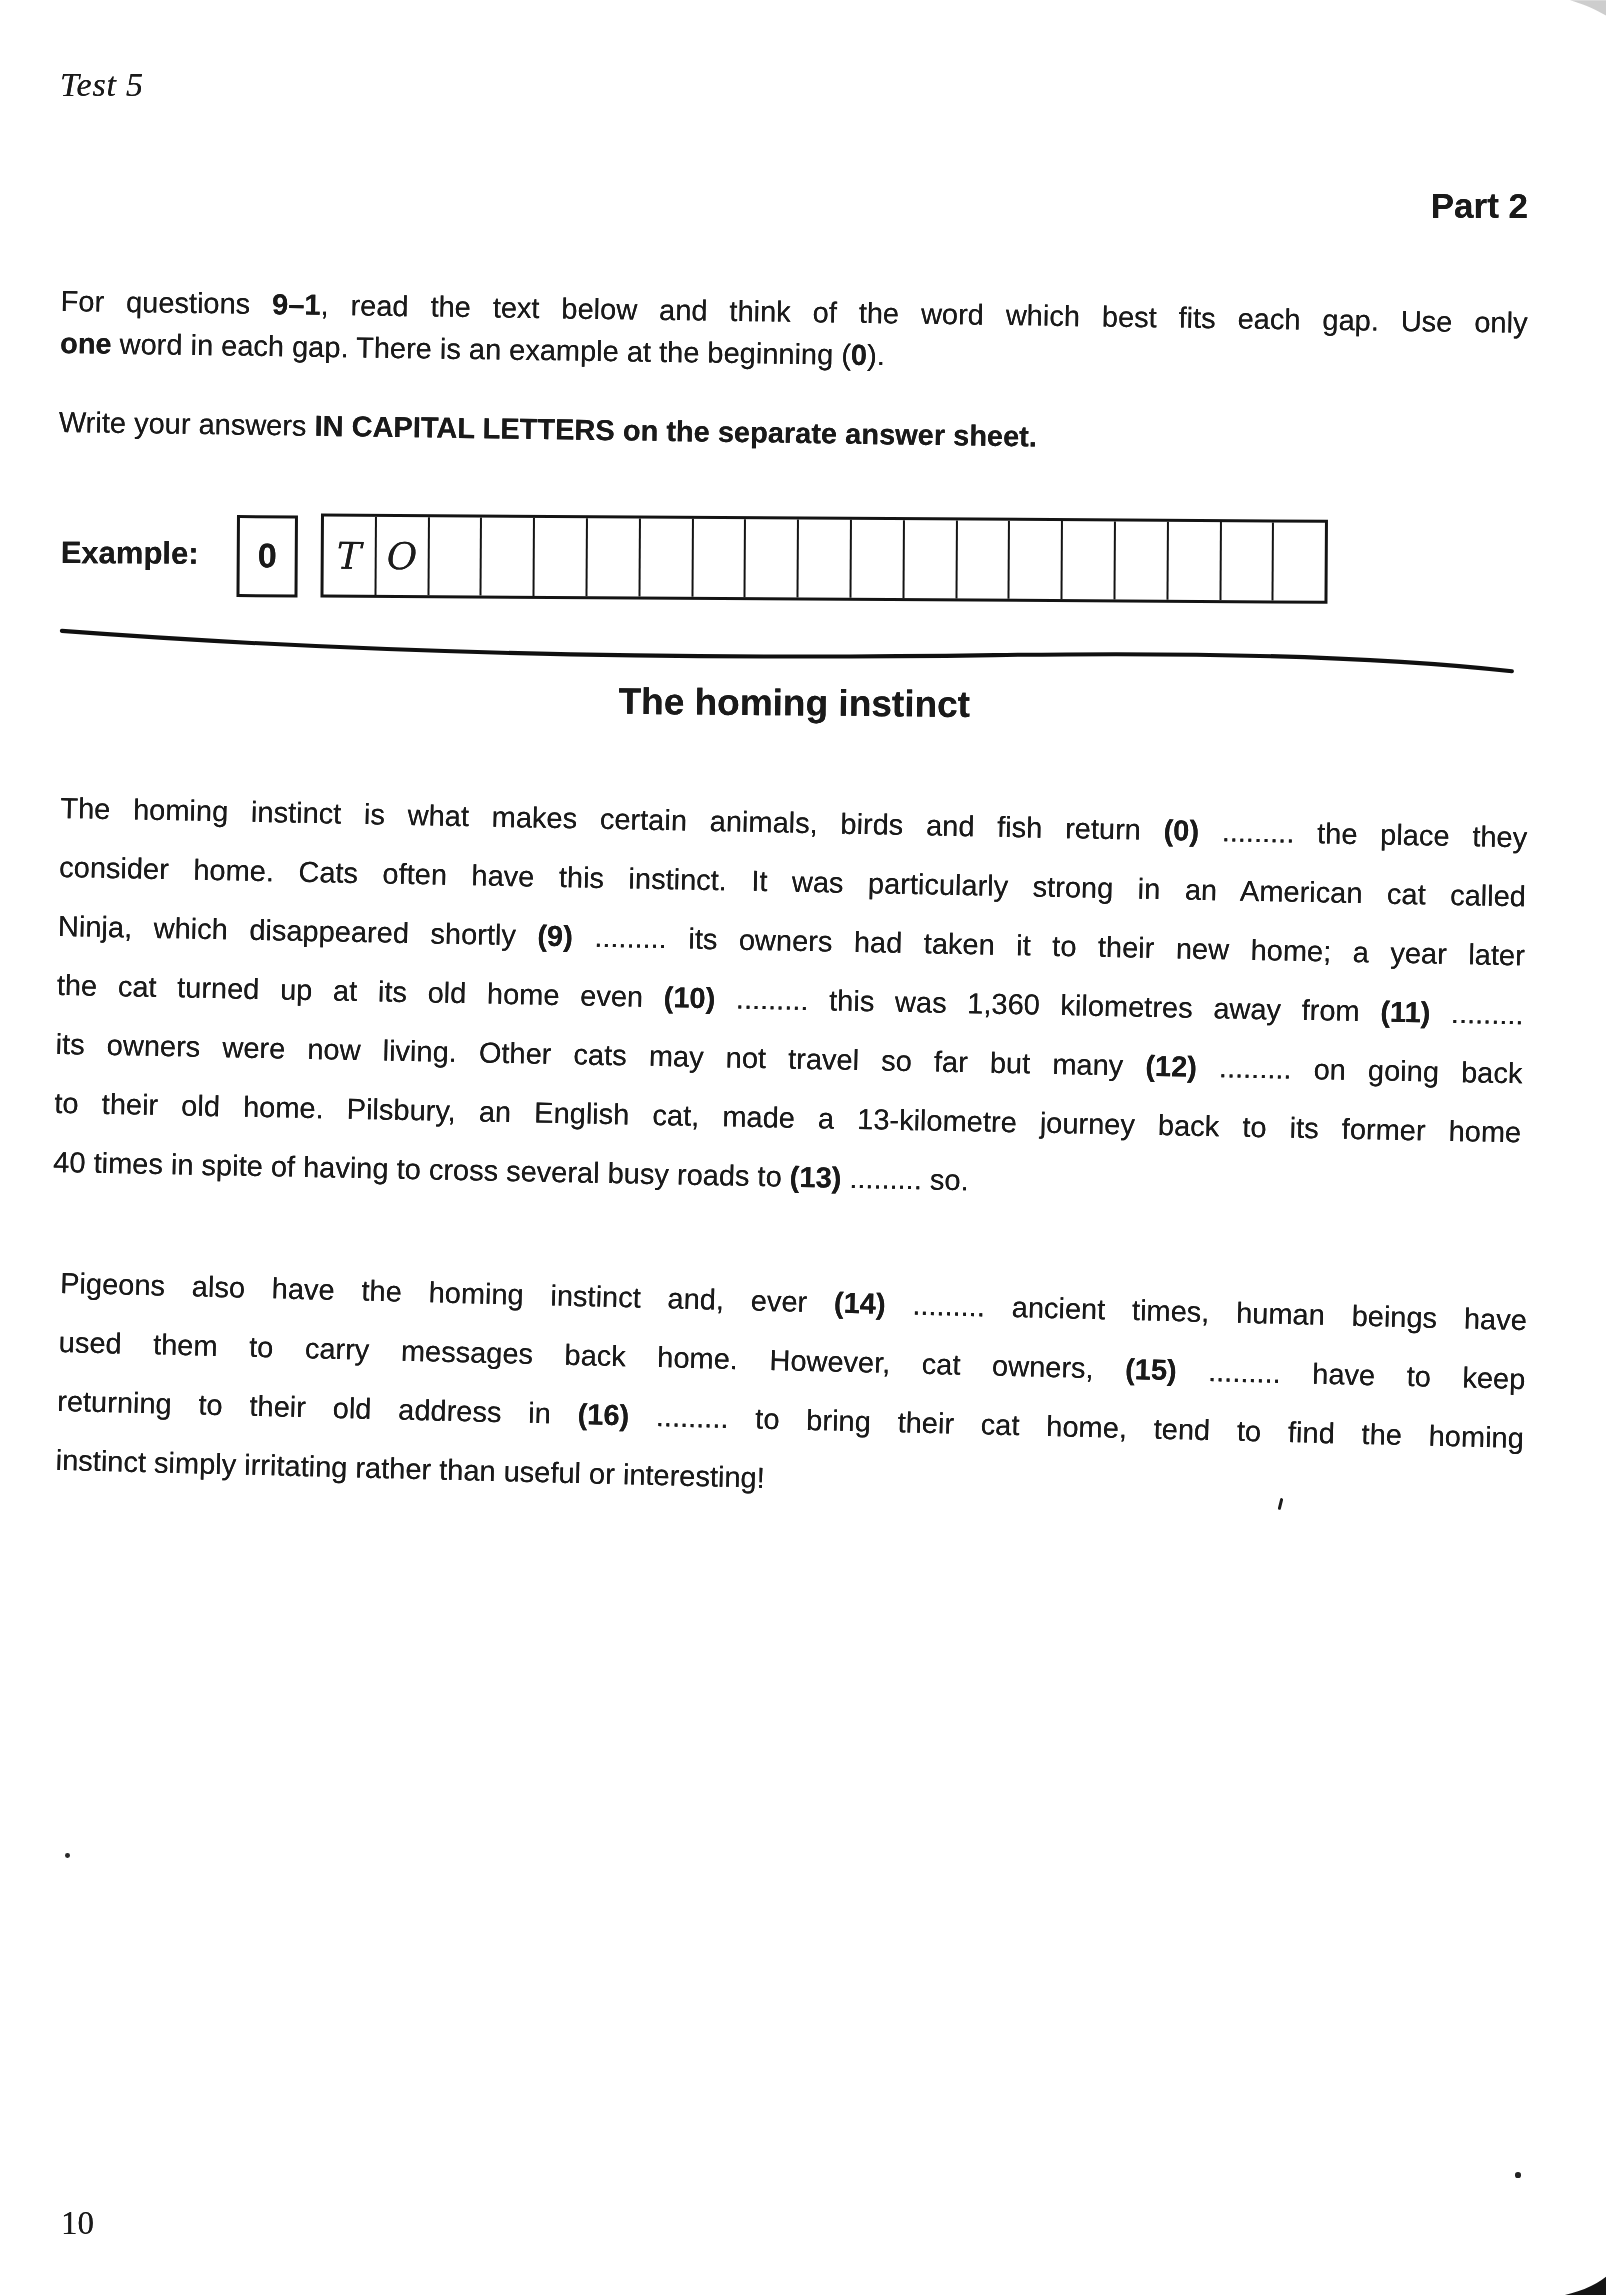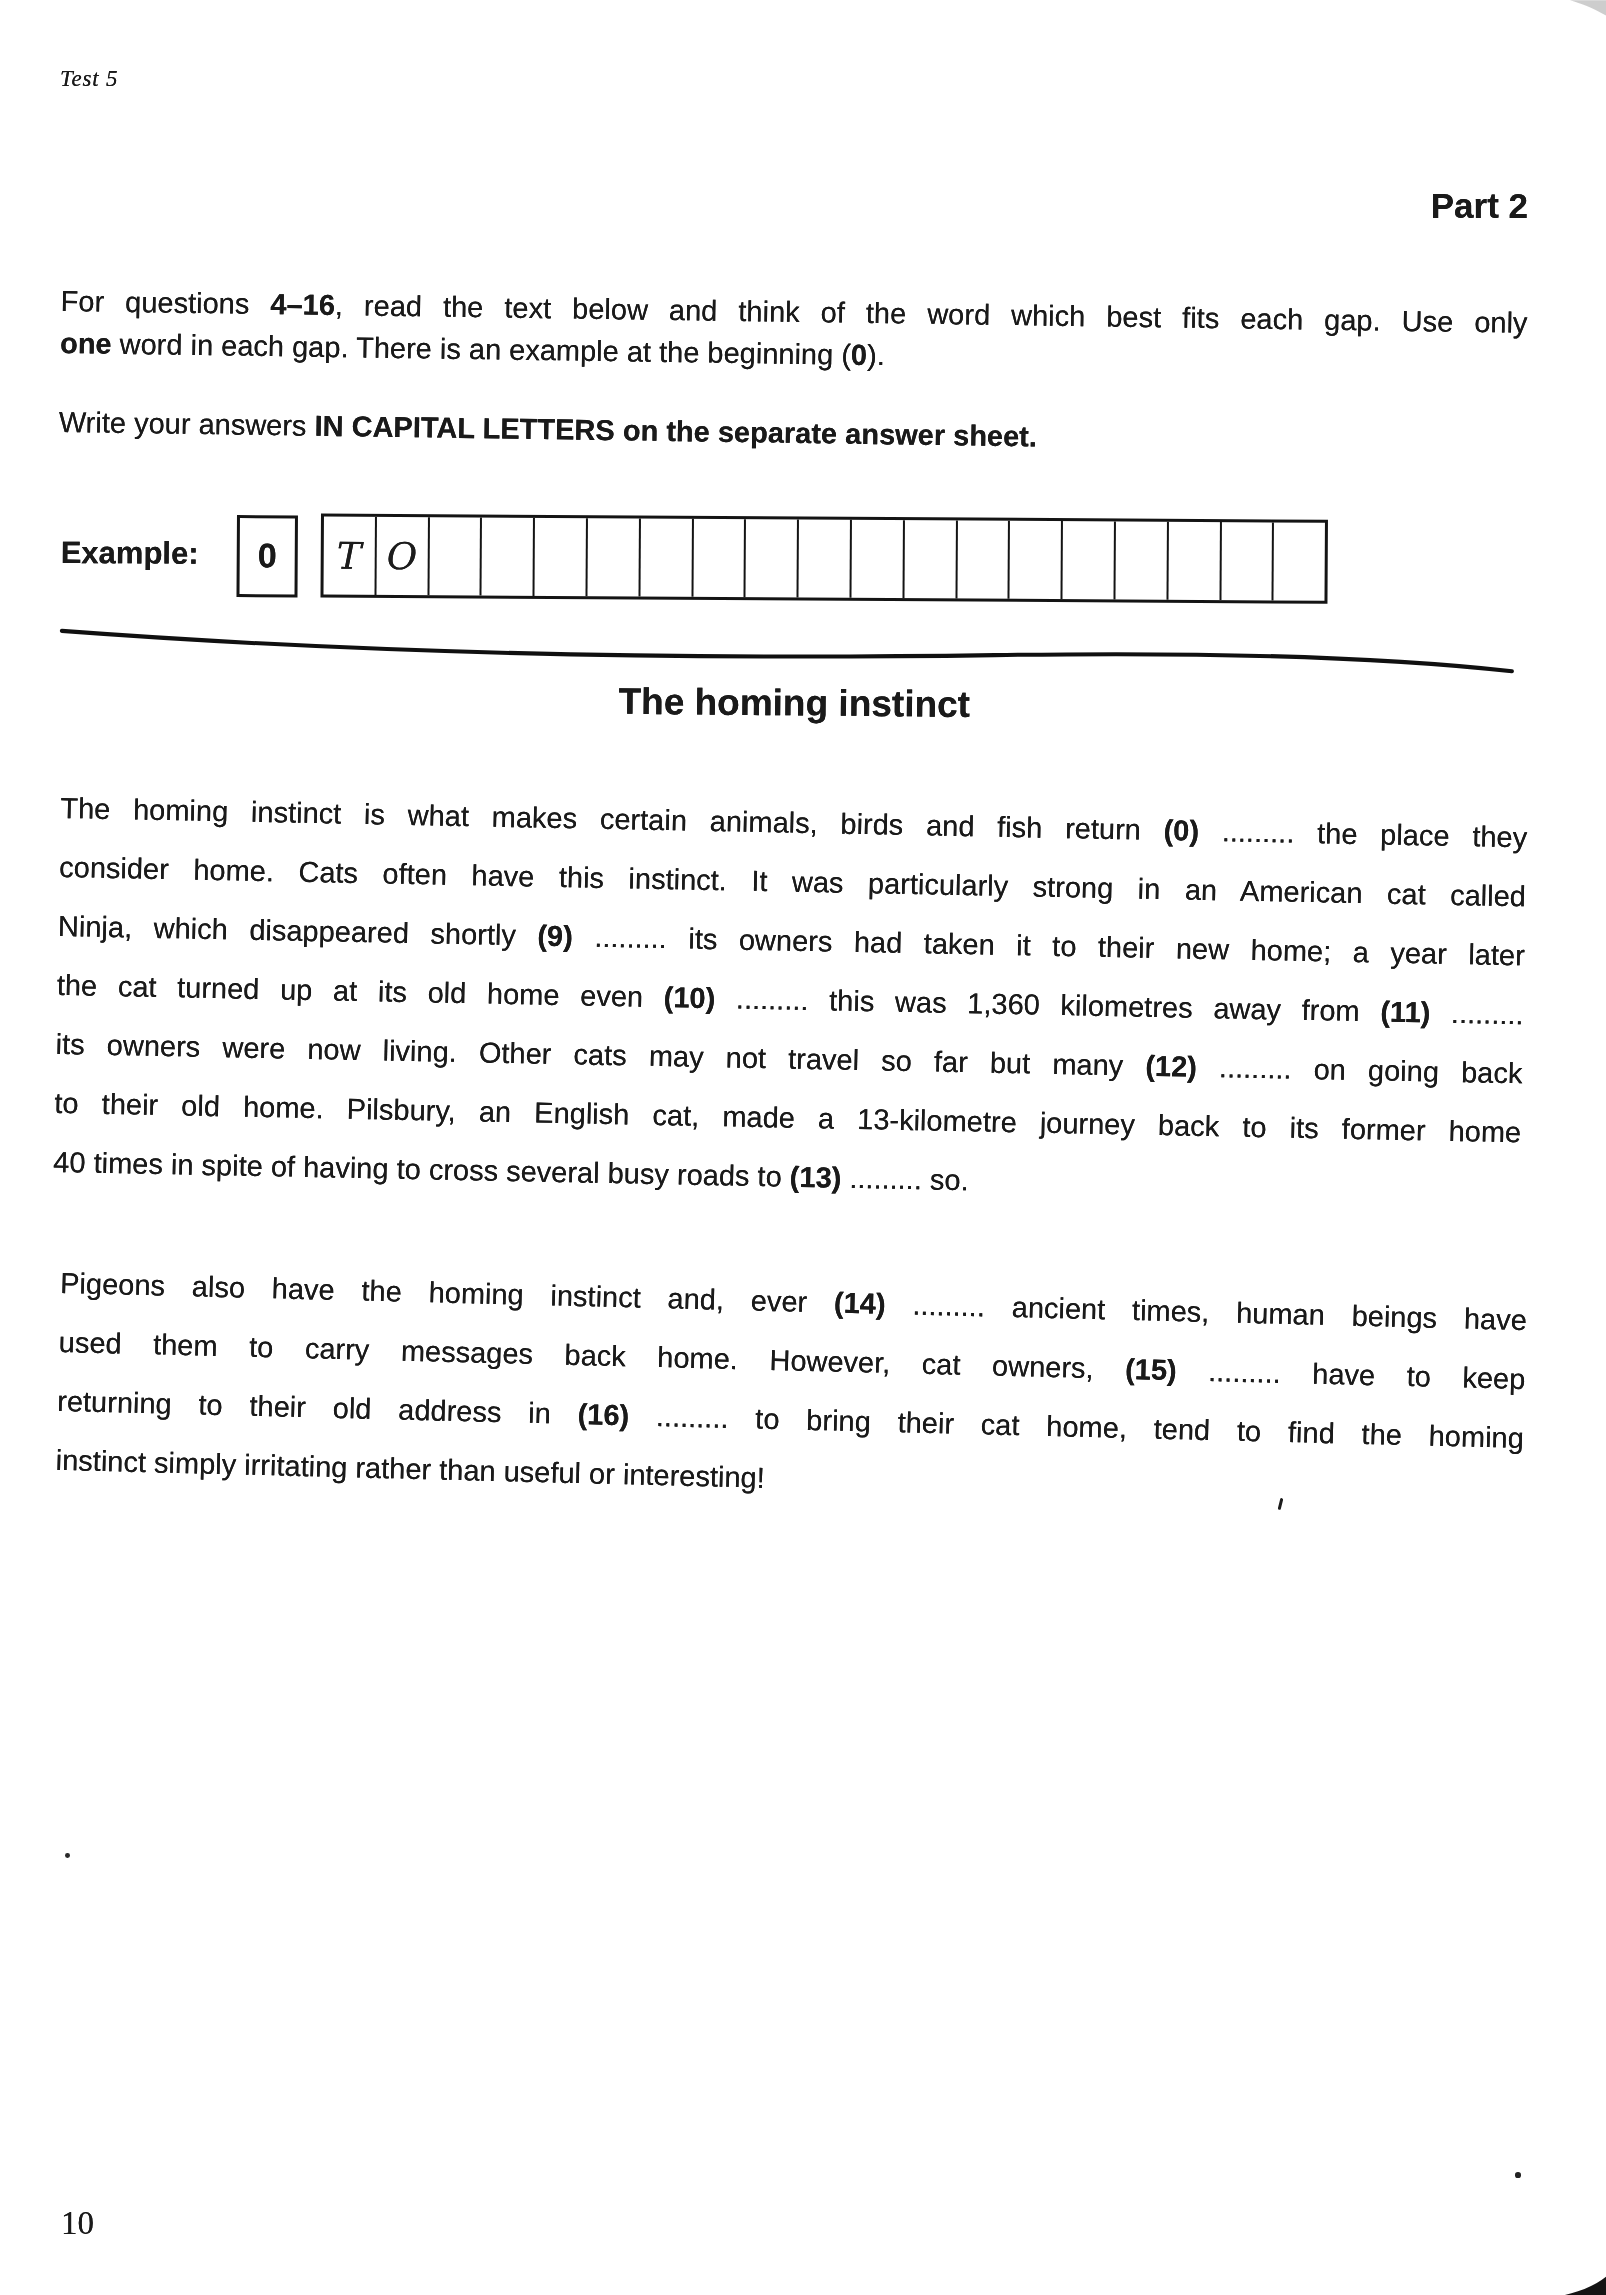--- a/index.html
+++ b/index.html
@@ -7,21 +7,21 @@
     position:relative; width:1607px; height:2295px; background:#ffffff;
     font-family:"Liberation Sans", sans-serif; color:#1a1a1a; overflow:hidden;
     text-shadow:0 0 0.4px currentColor;
   }
   .abs { position:absolute; }
   .b { font-weight:bold; }
 
   .test-header {
     left:60px; top:66px;
     font-family:"Liberation Serif", serif; font-style:italic;
-    font-size:23px; letter-spacing:0.8px;
+    font-size:34px; letter-spacing:0.8px;
   }
 
   .part-title {
     left:61px; top:186px; width:1467px; text-align:right;
     font-weight:bold; font-size:35px;
   }
 
   .instructions {
     left:61px; top:280px; width:1467px;
     font-size:29px; line-height:42px;
@@ -83,21 +83,21 @@
 </head>
 <body>
 
 <div class="page">
 
   <div class="abs test-header">Test 5</div>
 
   <div class="abs part-title">Part 2</div>
 
   <div class="abs instructions">
-    <div class="iline jline"><span>For questions </span><span class="b">4–16</span><span>, read the text below and think of the word which best fits each gap. Use only</span></div>
+    <div class="iline jline"><span>For questions </span><span class="b">9–1</span><span>, read the text below and think of the word which best fits each gap. Use only</span></div>
     <div class="iline leftlast"><span class="b">one</span><span> word in each gap. There is an example at the beginning (</span><span class="b">0</span><span>).</span></div>
     <div class="iline leftlast capline"><span>Write your answers </span><span class="b">IN CAPITAL LETTERS on the separate answer sheet.</span></div>
   </div>
 
   <div class="abs example-row">
     <div class="example-label">Example:</div>
     <div class="num-box">0</div>
     <div class="answer-strip">
       <div class="strip-cell">T</div>
       <div class="strip-cell">O</div>

